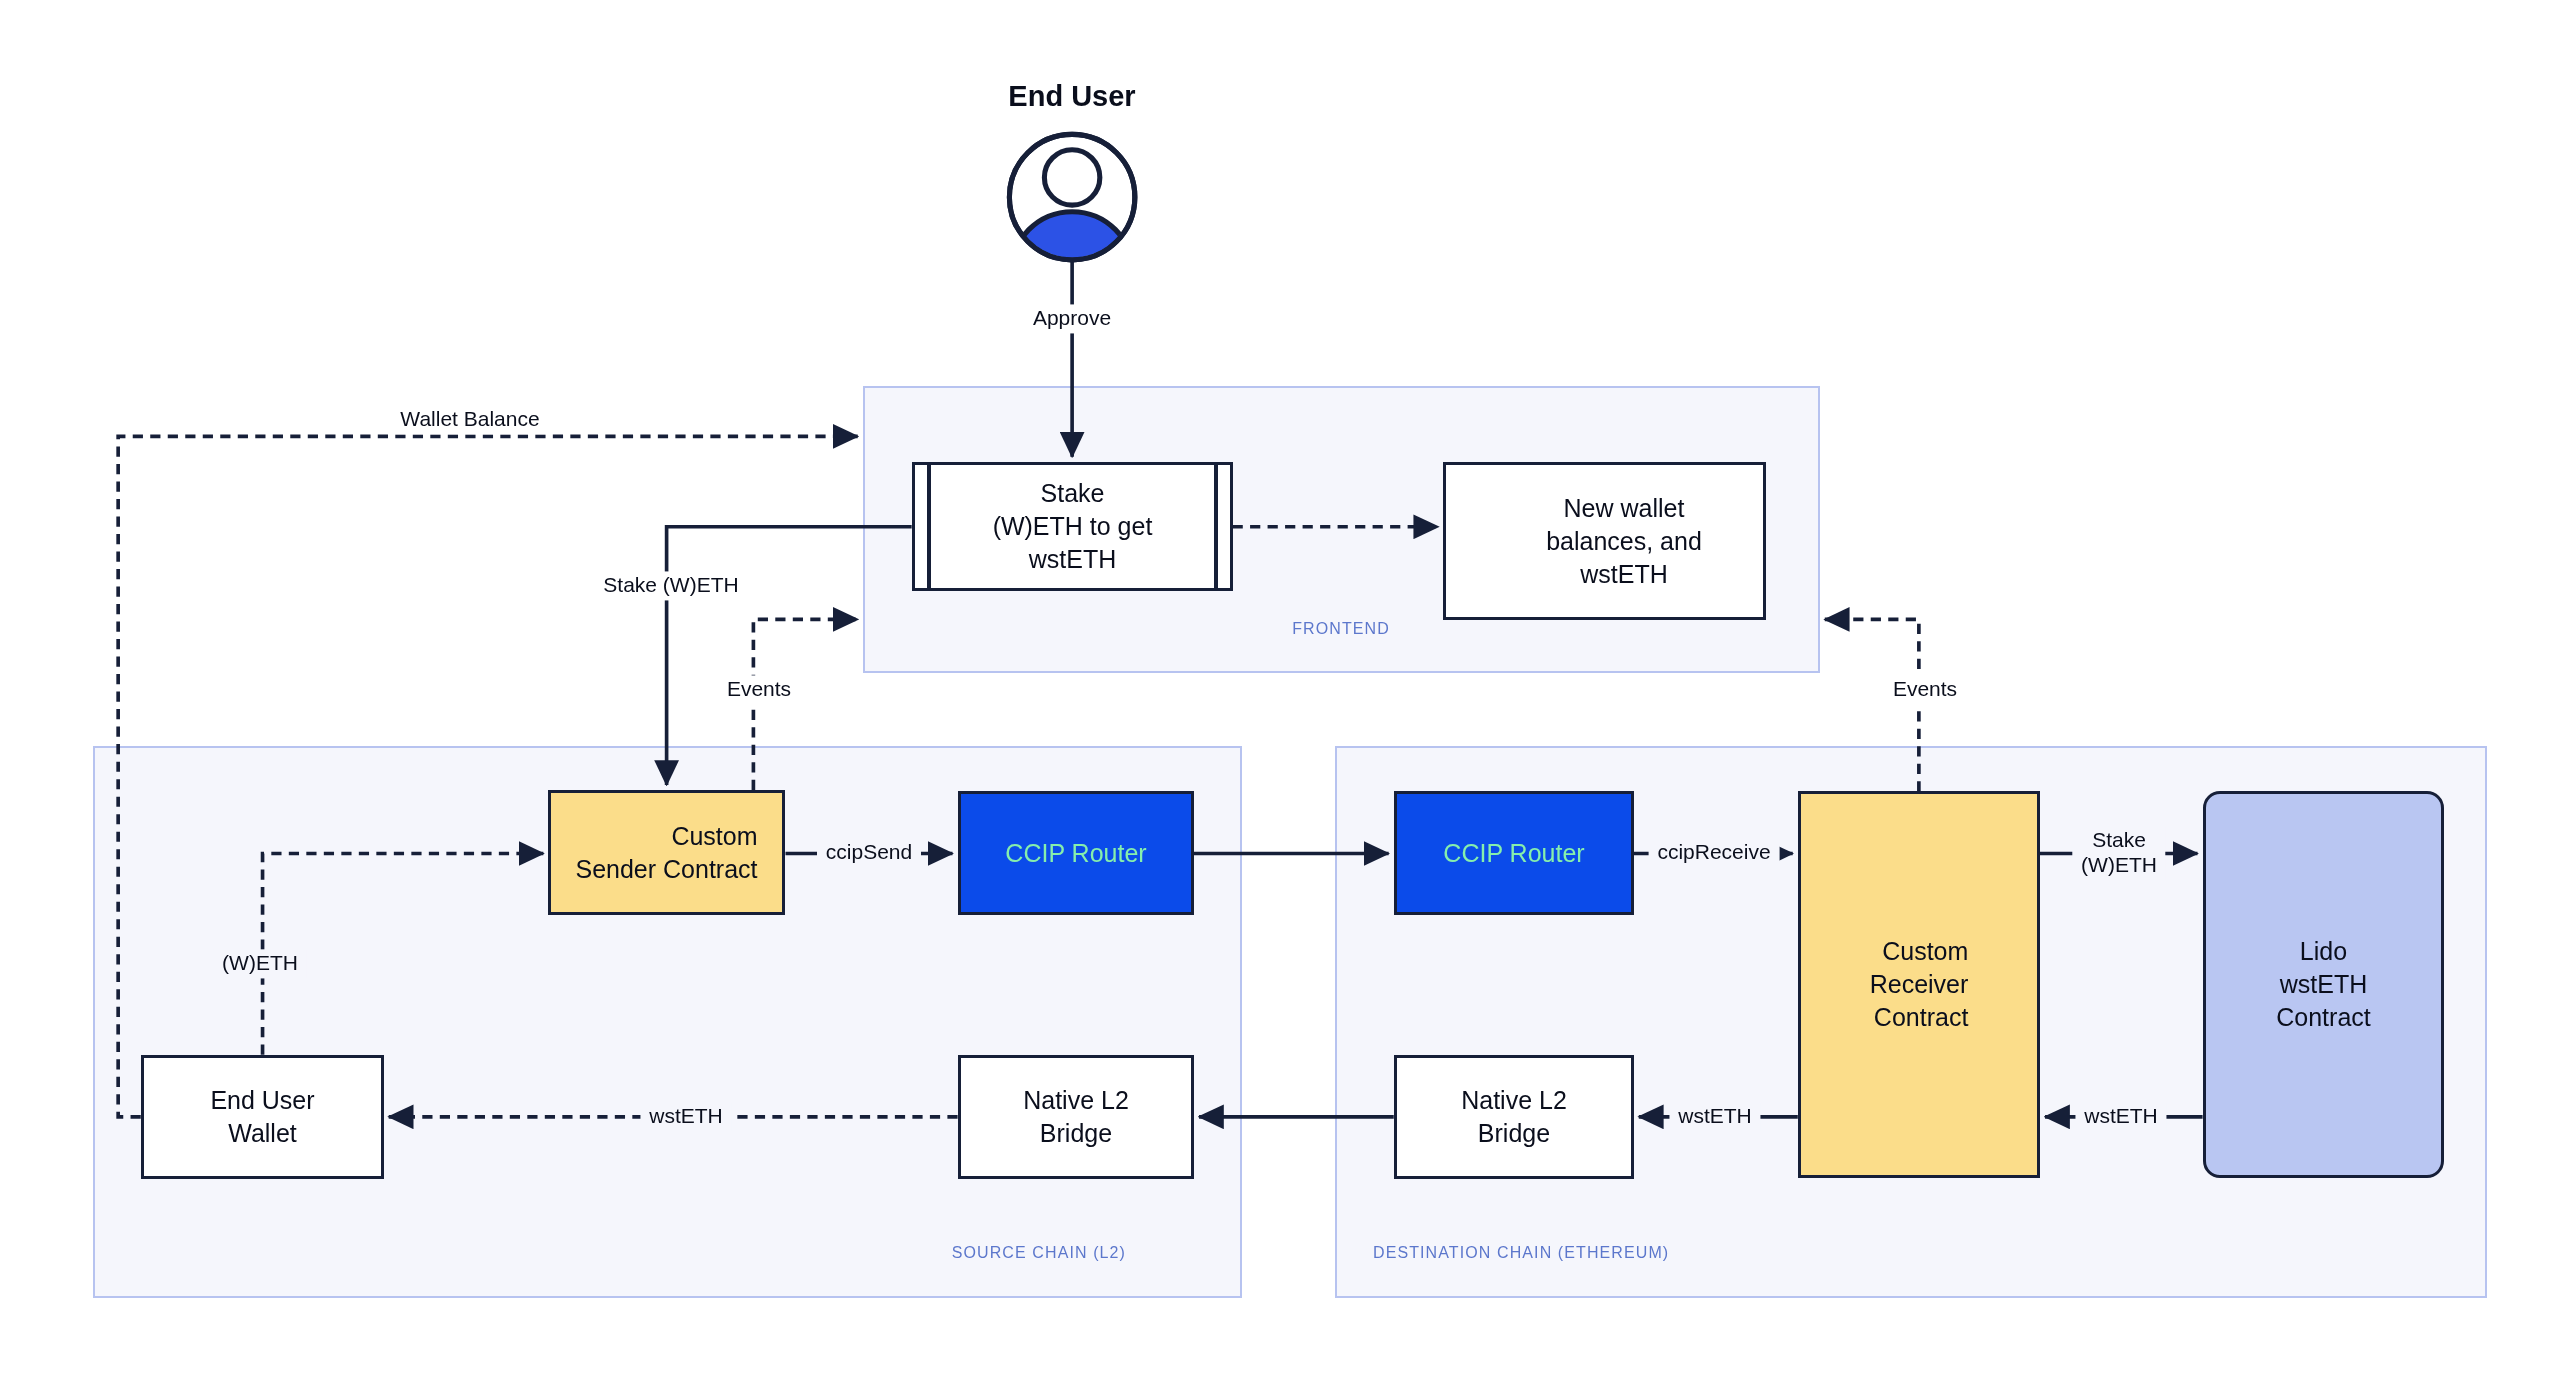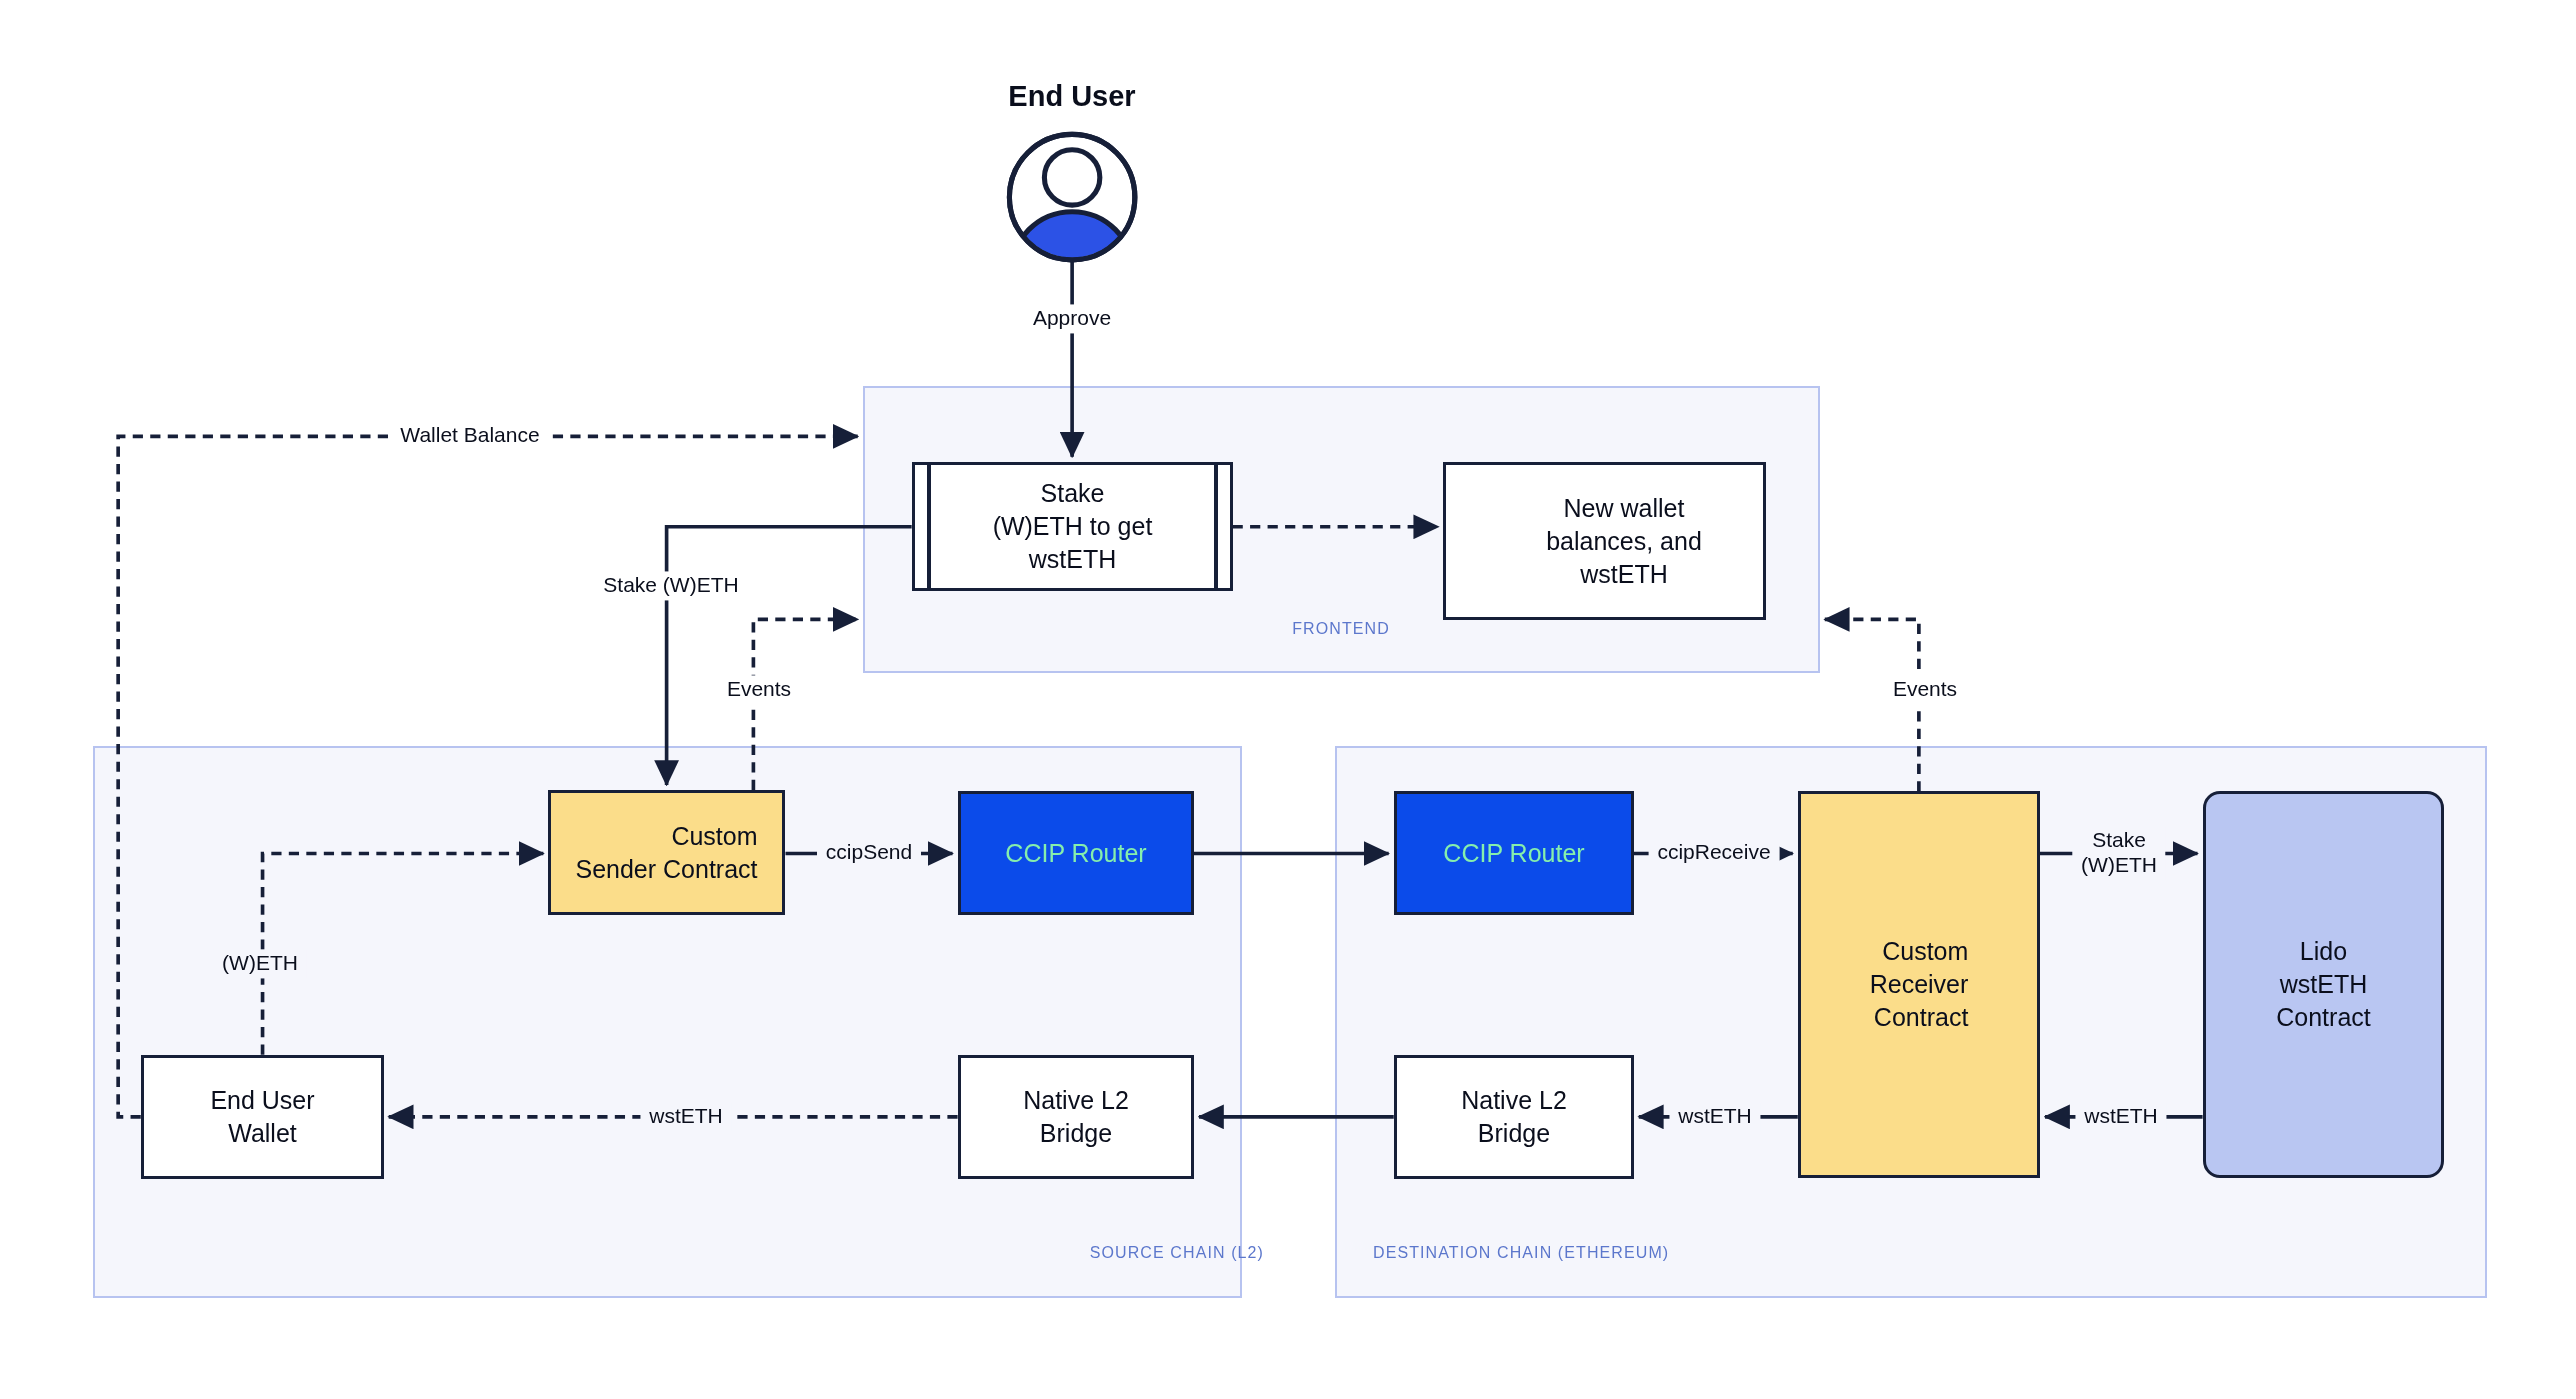--- a/index.html
+++ b/index.html
@@ -61,21 +61,21 @@
 </head>
 <body>
 
 <div class="canvas">
 
   <div class="container" style="left:863px;top:386px;width:957px;height:287px;"></div>
   <div class="container" style="left:93px;top:746px;width:1149px;height:552px;"></div>
   <div class="container" style="left:1335px;top:746px;width:1152px;height:552px;"></div>
 
   <span class="section-label" style="left:1341px;top:620px;transform:translateX(-50%);">FRONTEND</span>
-  <span class="section-label" style="right:1312px;top:1244px;">SOURCE CHAIN (L2)</span>
+  <span class="section-label" style="right:1450px;top:1244px;">SOURCE CHAIN (L2)</span>
   <span class="section-label" style="left:1373px;top:1244px;">DESTINATION CHAIN (ETHEREUM)</span>
 
   <svg class="edge-layer" width="2576" height="1400" viewBox="0 0 3532 1919">
     <defs>
       <marker id="arrowhead" markerUnits="userSpaceOnUse" markerWidth="36" markerHeight="34" viewBox="0 0 36 34" refX="34" refY="17" orient="auto">
         <path d="M0,0 L36,17 L0,34 Z"></path>
       </marker>
     </defs>
     <path class="link" d="M1470,357 L1470,626" marker-end="url(#arrowhead)"></path>
     <path class="link dashed" d="M193,1531 L162,1531 L162,598 L1176,598" marker-end="url(#arrowhead)"></path>
@@ -140,21 +140,21 @@
 Contract</div>
 
   <div class="node lavender" style="left:2203px;top:791px;width:241px;height:387px;border-radius:17px;">Lido
 wstETH
 Contract</div>
 
   <div class="node" style="left:1394px;top:1055px;width:240px;height:124px;">Native L2
 Bridge</div>
 
   <span class="elabel" style="left:1072px;top:319px;">Approve</span>
-  <span class="elabel" style="left:470px;top:436px;">Wallet Balance</span>
+  <span class="elabel" style="left:470px;top:420px;">Wallet Balance</span>
   <span class="elabel" style="left:671px;top:586px;">Stake (W)ETH</span>
   <span class="elabel" style="left:759px;top:690px;">Events</span>
   <span class="elabel" style="left:1925px;top:690px;">Events</span>
   <span class="elabel infill" style="left:260px;top:964px;">(W)ETH</span>
   <span class="elabel infill" style="left:869px;top:853px;">ccipSend</span>
   <span class="elabel infill" style="left:1714px;top:853px;">ccipReceive</span>
   <span class="elabel infill" style="left:2119px;top:853px;">Stake
 (W)ETH</span>
   <span class="elabel infill" style="left:2121px;top:1117px;">wstETH</span>
   <span class="elabel infill" style="left:1715px;top:1117px;">wstETH</span>

